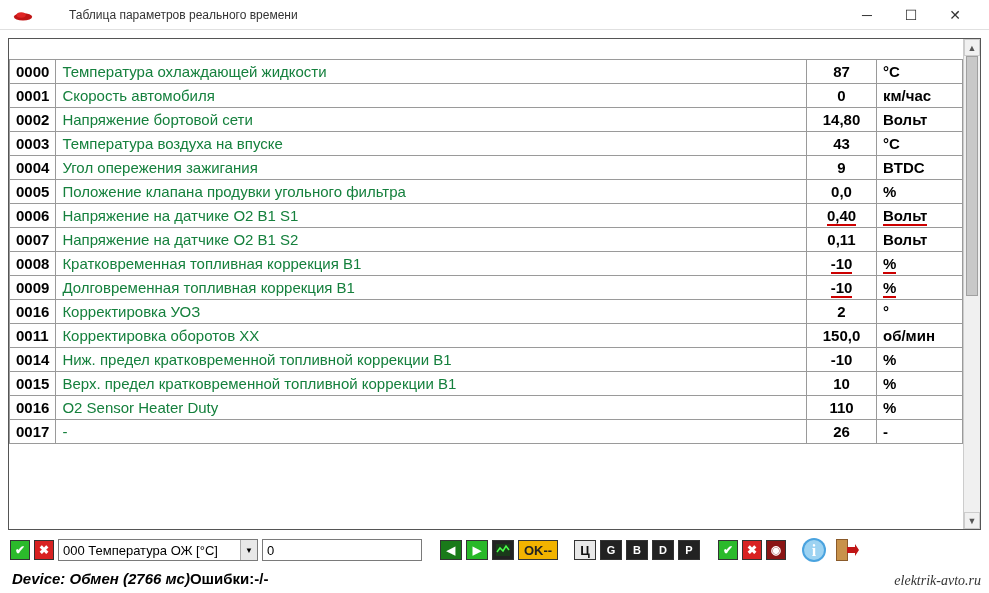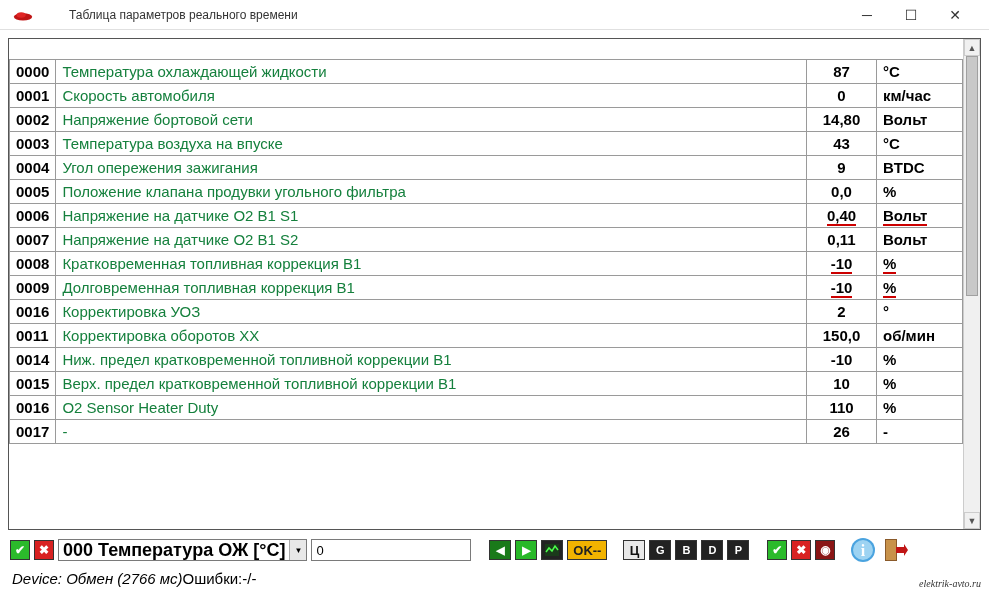--- a/index.html
+++ b/index.html
@@ -22,33 +22,33 @@
   .vscrollbar { width: 17px; background: #f0f0f0; display: flex; flex-direction: column; border-left: 1px solid #ccc; }
   .scroll-arrow { height: 17px; background: #f0f0f0; display: flex; align-items: center; justify-content: center; font-size: 9px; color: #555; border: 1px solid #ccc; }
   .scroll-track { flex: 1; position: relative; }
   .scroll-thumb { position: absolute; left: 2px; right: 2px; top: 0; height: 240px; background: #c8c8c8; border: 1px solid #a0a0a0; }
   .toolbar { display: flex; align-items: center; padding: 6px 2px 4px 2px; gap: 4px; }
   .btn-sq { width: 20px; height: 20px; display: flex; align-items: center; justify-content: center; font-weight: bold; font-size: 12px; border: 1px solid #333; cursor: pointer; }
   .btn-green { background: #2bba2b; color: #fff; }
   .btn-red { background: #d82222; color: #fff; }
   .btn-dark-red { background: #8a1515; color: #fff; }
   .dropdown { display: flex; border: 1px solid #7a7a7a; height: 22px; min-width: 200px; align-items: center; background: #fff; }
-  .dropdown-text { flex: 1; padding: 0 4px; font-size: 18px; font-weight: bold; }
+  .dropdown-text { flex: 1; padding: 0 4px; font-size: 13px; }
   .dropdown-arrow { width: 17px; height: 20px; background: #e8e8e8; display: flex; align-items: center; justify-content: center; font-size: 8px; border-left: 1px solid #aaa; }
   .field-num { border: 1px solid #7a7a7a; height: 22px; width: 160px; padding: 0 4px; font-size: 13px; display: flex; align-items: center; }
   .nav-btn { width: 22px; height: 20px; display: flex; align-items: center; justify-content: center; border: 1px solid #333; font-size: 11px; font-weight: bold; cursor: pointer; }
   .chk-btn { background: #1a7a1a; color: #fff; }
   .ok-btn { width: 40px; background: #f2b300; color: #222; font-size: 13px; }
   .letter-btn { background: #e8e8e8; color: #111; font-size: 13px; }
   .dark-btn { background: #222; color: #fff; }
   .icon-btn { width: 28px; height: 28px; display: flex; align-items: center; justify-content: center; cursor: pointer; }
-  .status-line { display: flex; padding: 2px 4px; font-size: 15px; font-weight: normal; }
+  .status-line { display: flex; padding: 2px 4px; font-size: 15px; font-weight: bold; }
   .status-left { font-style: italic; }
   .status-mid { }
-  .watermark { position: absolute; bottom: 4px; right: 8px; color: #333; font-family: Georgia, serif; font-style: italic; font-size: 10px; text-shadow: 1px 1px 1px #fff; }
+  .watermark { position: absolute; bottom: 4px; right: 8px; color: #333; font-family: Georgia, serif; font-style: italic; font-size: 14px; text-shadow: 1px 1px 1px #fff; }
 </style>
 </head>
 <body>
 
 <div class="titlebar">
   <span class="titlebar-icon">
     <svg viewBox="0 0 24 16" width="22" height="16">
         <ellipse cx="12" cy="10" rx="10" ry="4" fill="#c01515"></ellipse>
         <ellipse cx="10" cy="8" rx="5" ry="3" fill="#e02525"></ellipse>
       </svg>

